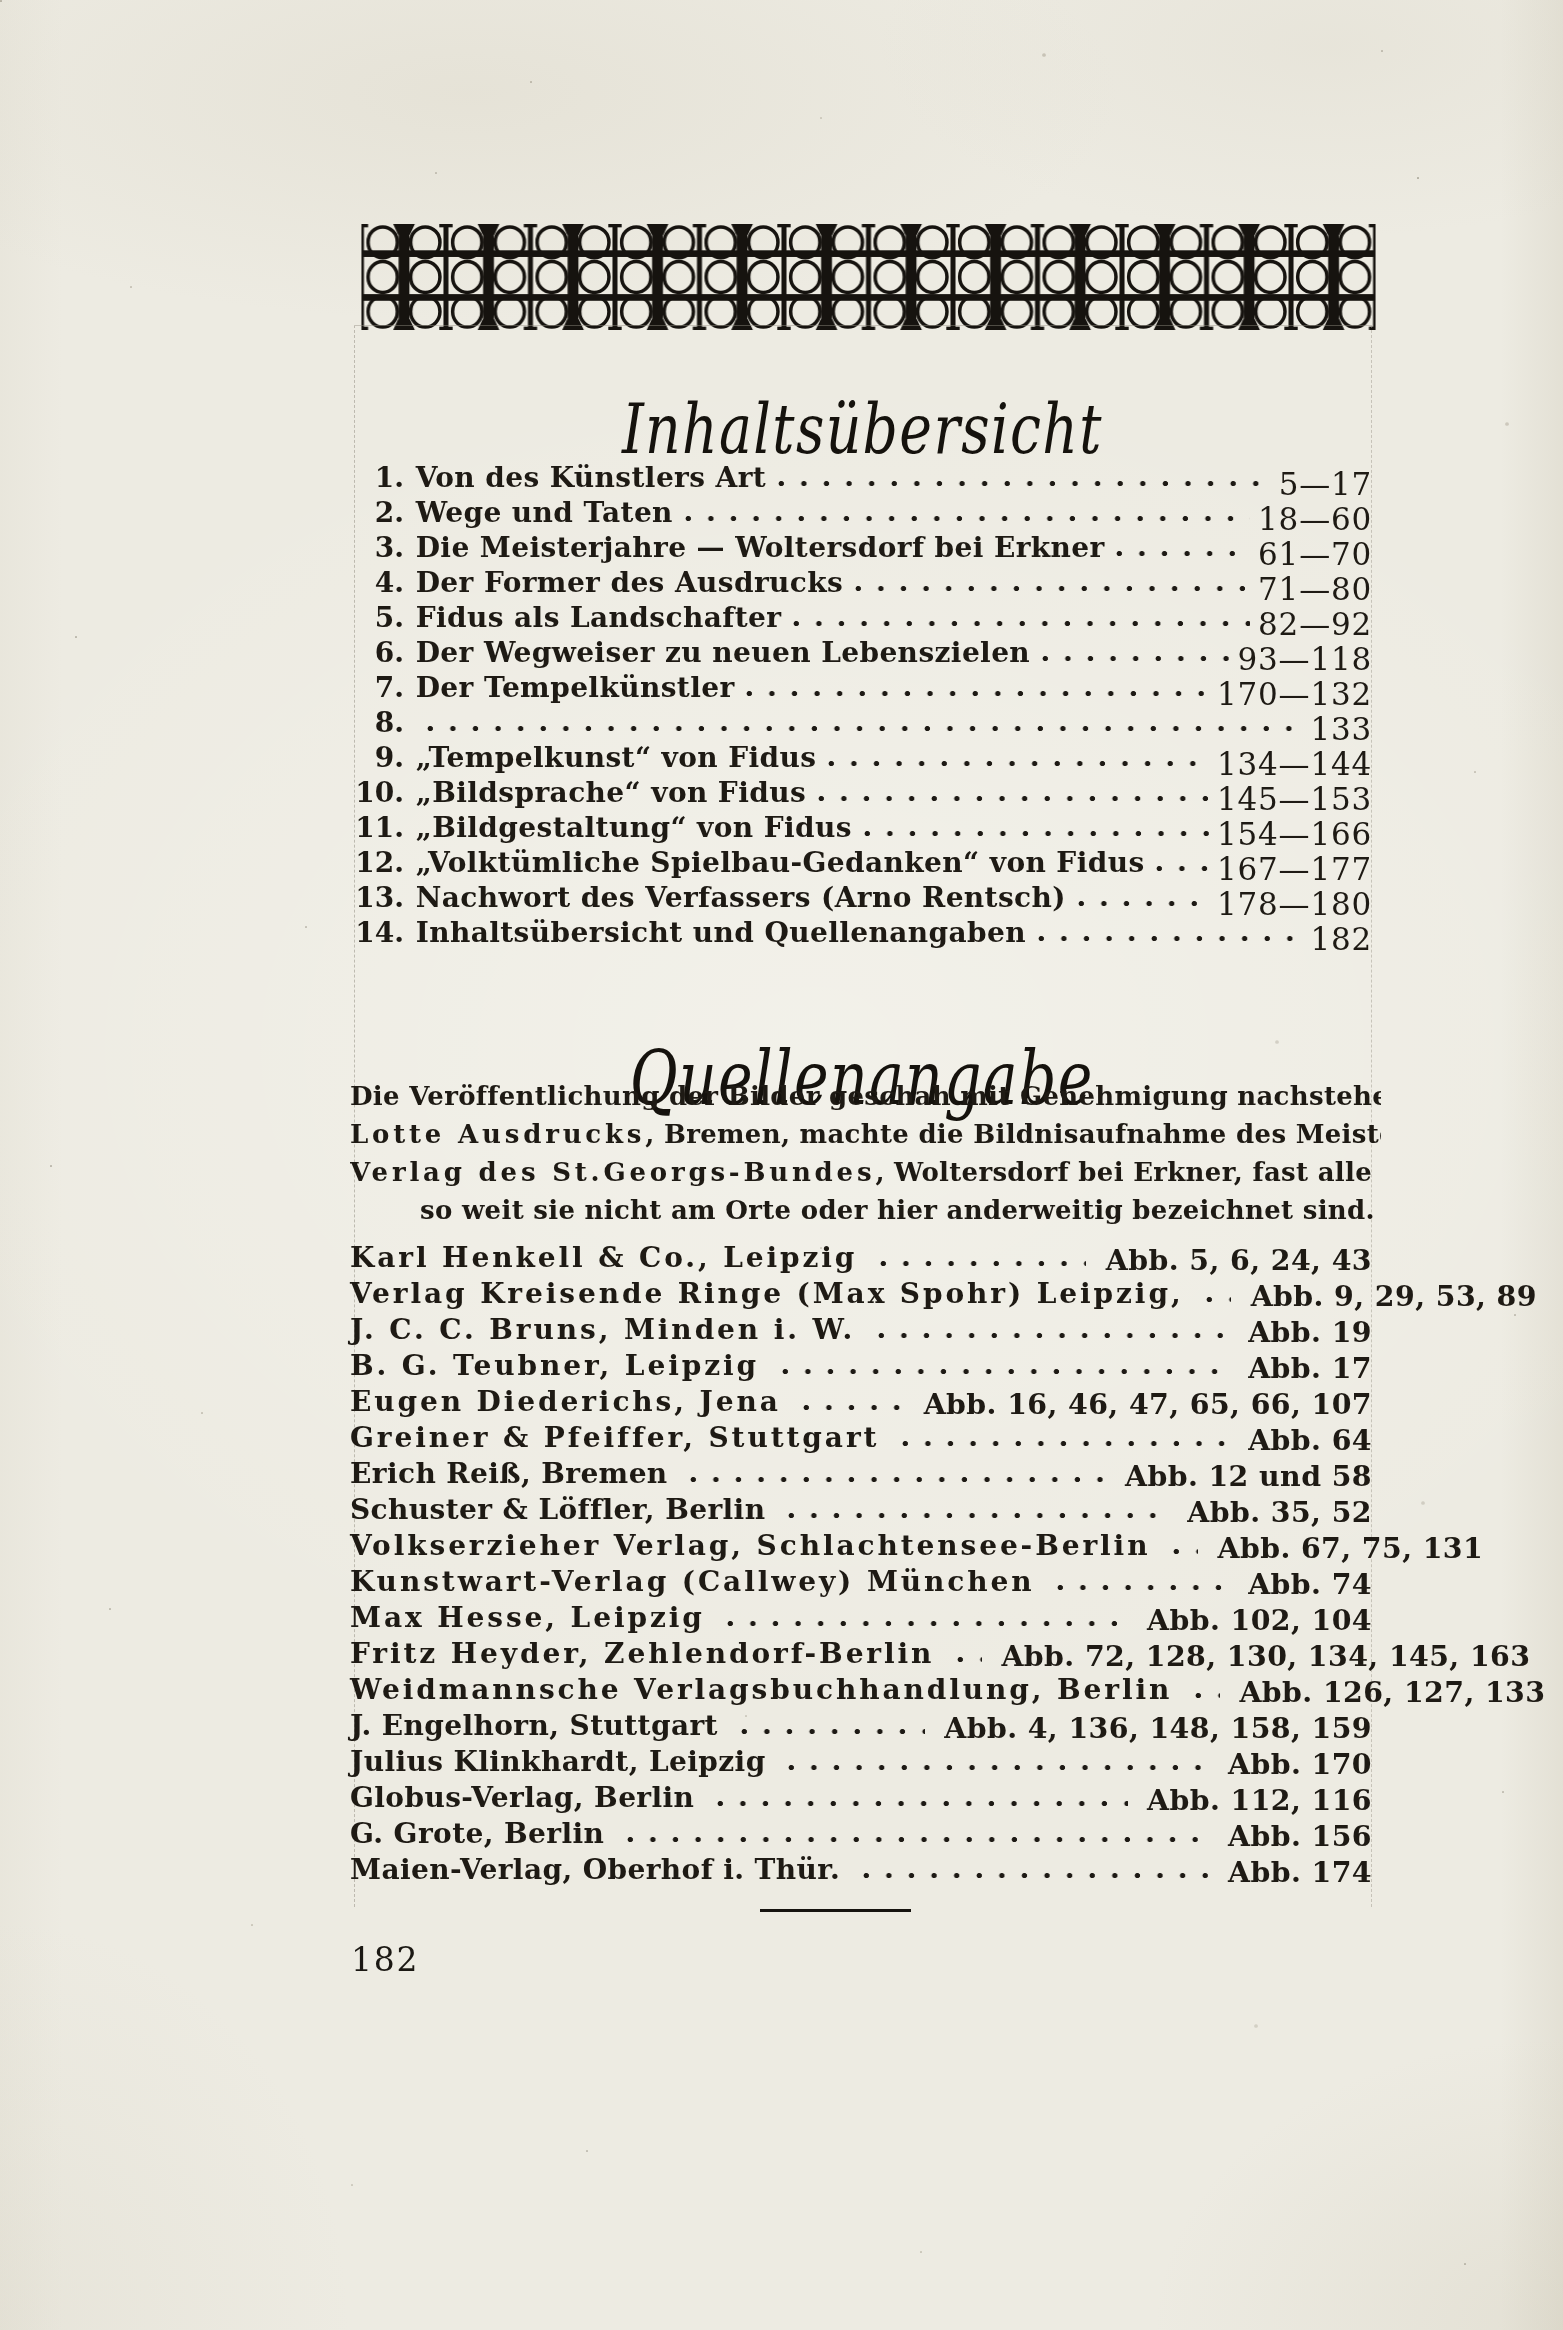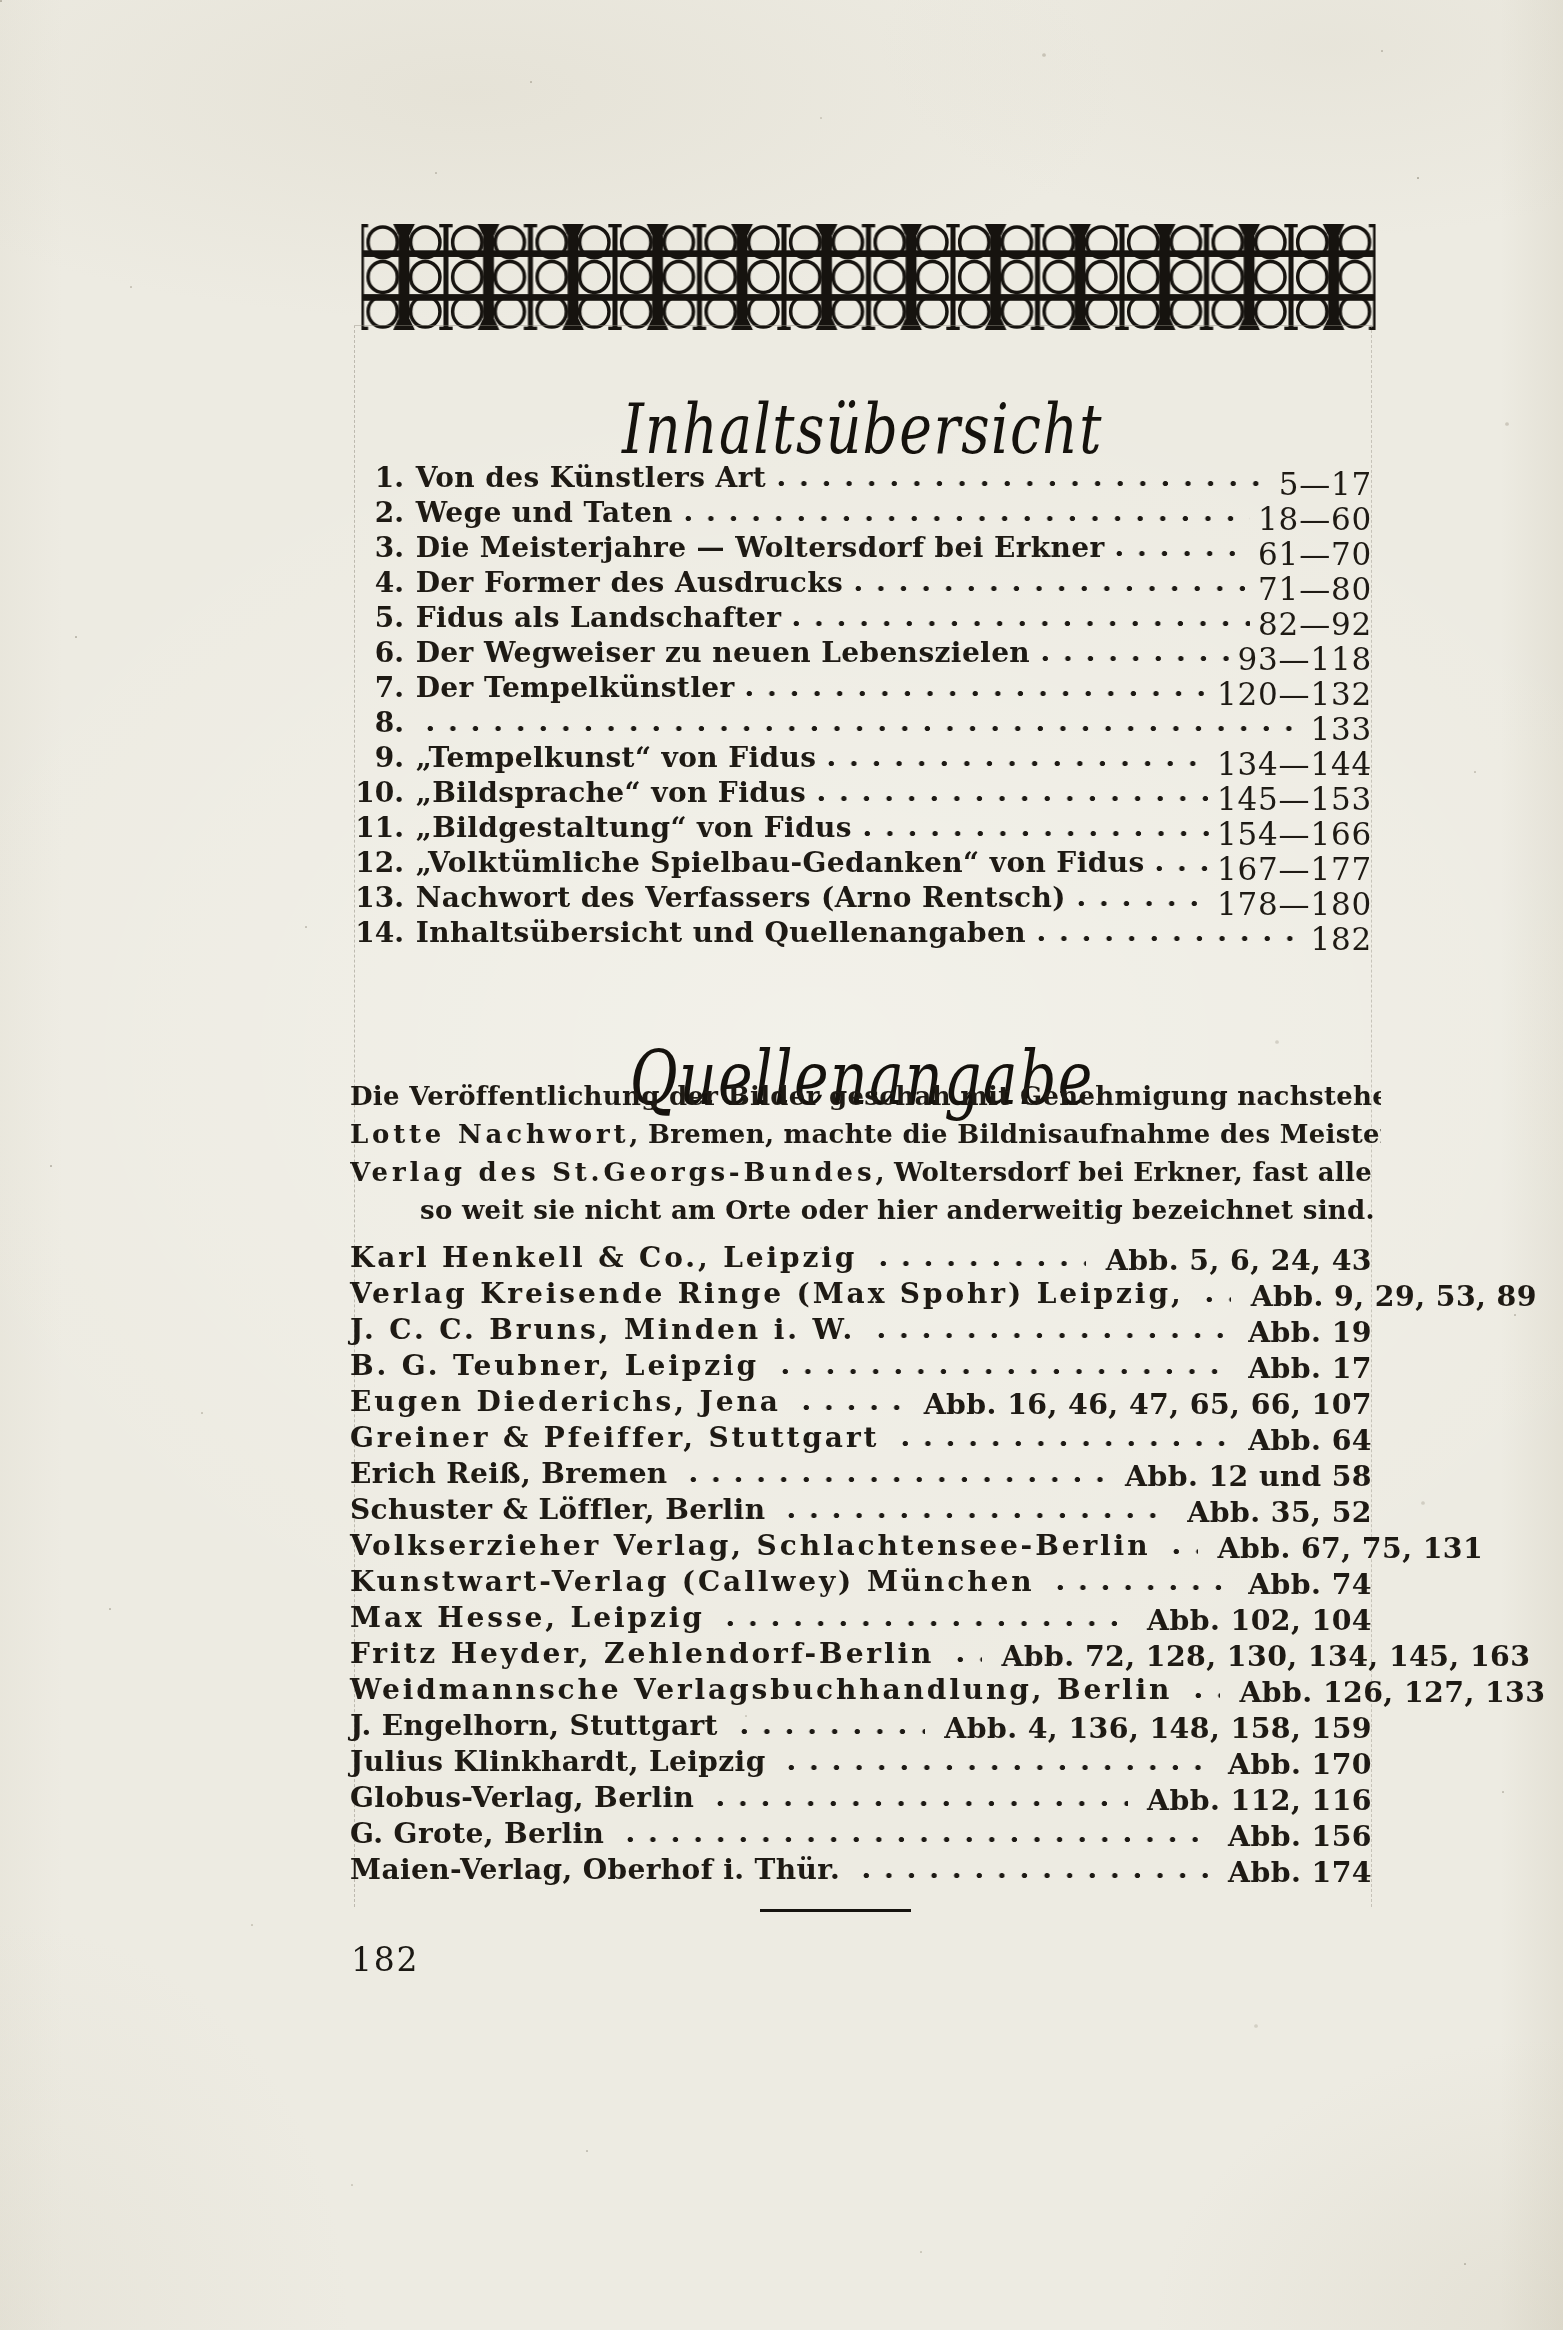--- a/index.html
+++ b/index.html
@@ -150,21 +150,21 @@
       <div class="row toc-row">
         <span class="num">6.</span>
         <span class="title">Der Wegweiser zu neuen Lebenszielen</span>
         <span class="leader"></span>
         <span class="pages">93—118</span>
       </div>
       <div class="row toc-row">
         <span class="num">7.</span>
         <span class="title">Der Tempelkünstler</span>
         <span class="leader"></span>
-        <span class="pages">120—132</span>
+        <span class="pages">170—132</span>
       </div>
       <div class="row toc-row">
         <span class="num">8.</span>
         <span class="leader"></span>
         <span class="pages">133</span>
       </div>
       <div class="row toc-row">
         <span class="num">9.</span>
         <span class="title">„Tempelkunst“ von Fidus</span>
         <span class="leader"></span>
@@ -199,21 +199,21 @@
         <span class="title">Inhaltsübersicht und Quellenangaben</span>
         <span class="leader"></span>
         <span class="pages">182</span>
       </div>
     </div>
 
   <h2 class="heading src-title"><span class="squeeze">Quellenangabe</span></h2>
 
   <div class="intro" id="intro">
       <div class="intro-line"><span>Die Veröffentlichung der Bilder geschah mit Genehmigung nachstehender Verleger:</span></div>
-      <div class="intro-line"><span class="em">Lotte Nachwort</span><span>, Bremen, machte die Bildnisaufnahme des Meisters 1923</span></div>
+      <div class="intro-line"><span class="em">Lotte Ausdrucks</span><span>, Bremen, machte die Bildnisaufnahme des Meisters 1923</span></div>
       <div class="intro-line"><span class="em">Verlag des St.Georgs-Bundes</span><span>, Woltersdorf bei Erkner, fast alle Bildproben,</span></div>
       <div class="intro-line indent"><span>so weit sie nicht am Orte oder hier anderweitig bezeichnet sind.</span></div>
     </div>
 
   <div class="src" id="src-list">
       <div class="row src-row">
         <span class="name wide">Karl Henkell &amp; Co., Leipzig</span>
         <span class="leader"></span>
         <span class="value">Abb. 5, 6, 24, 43</span>
       </div>

